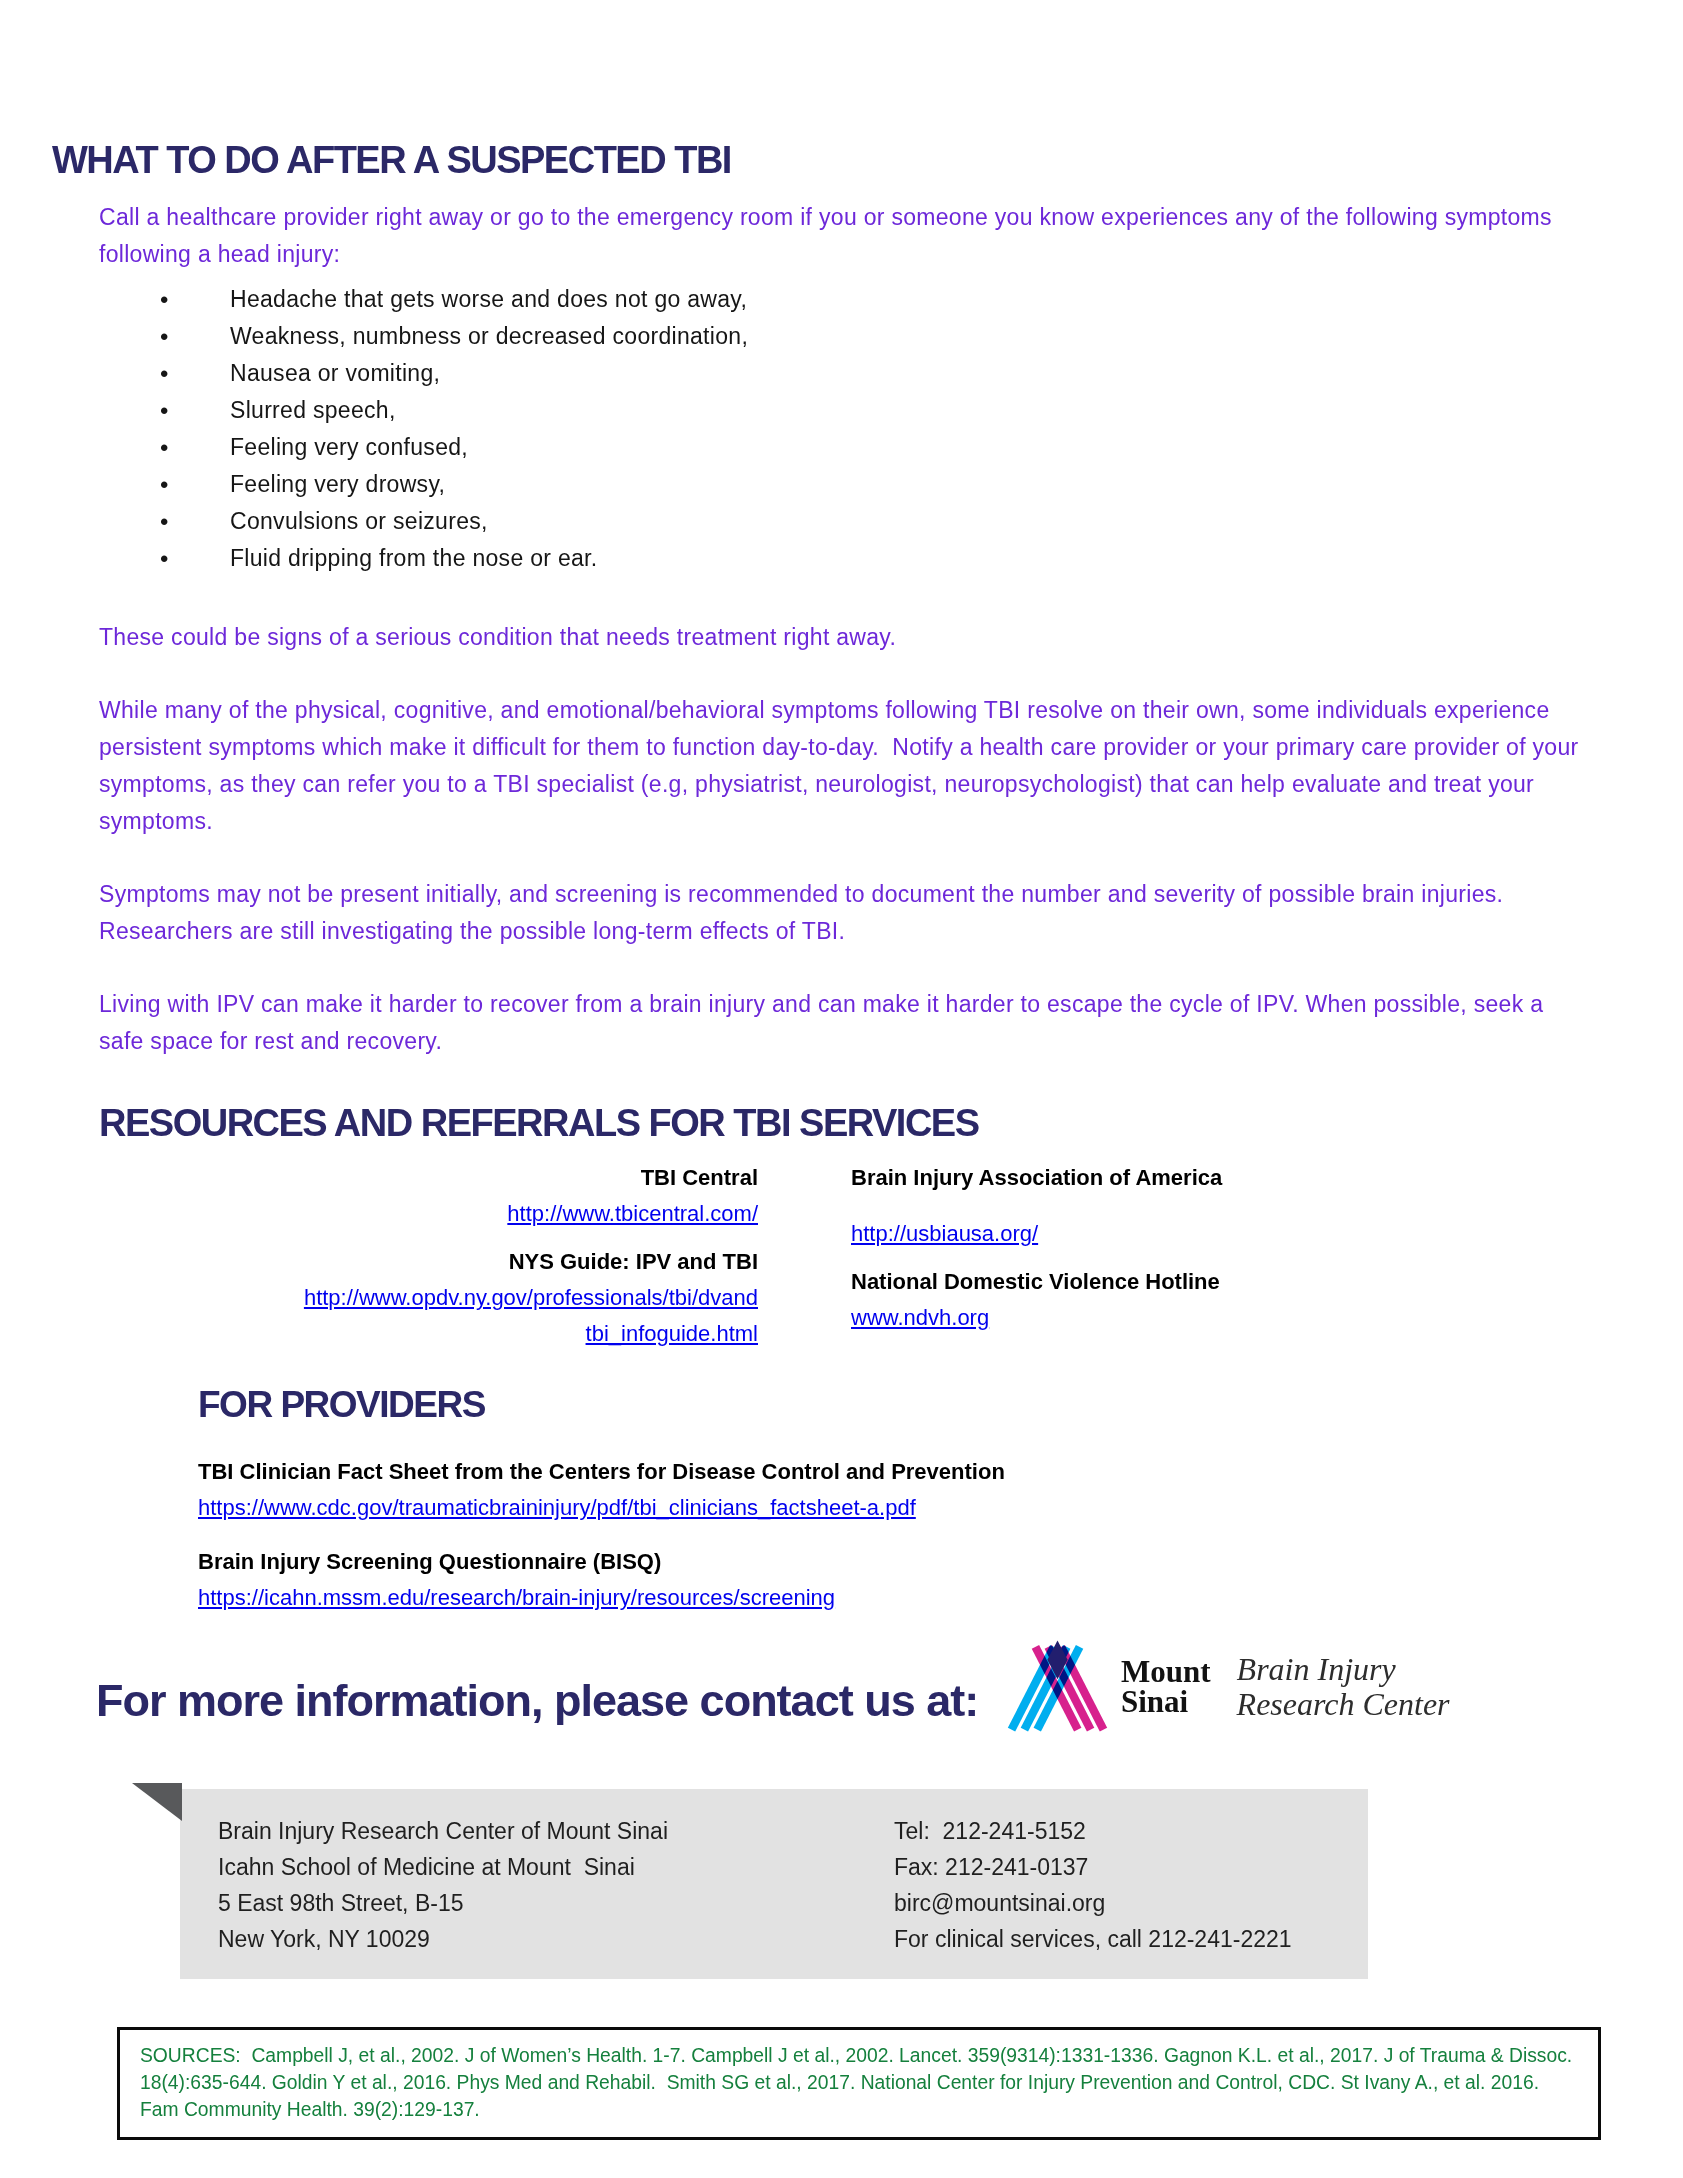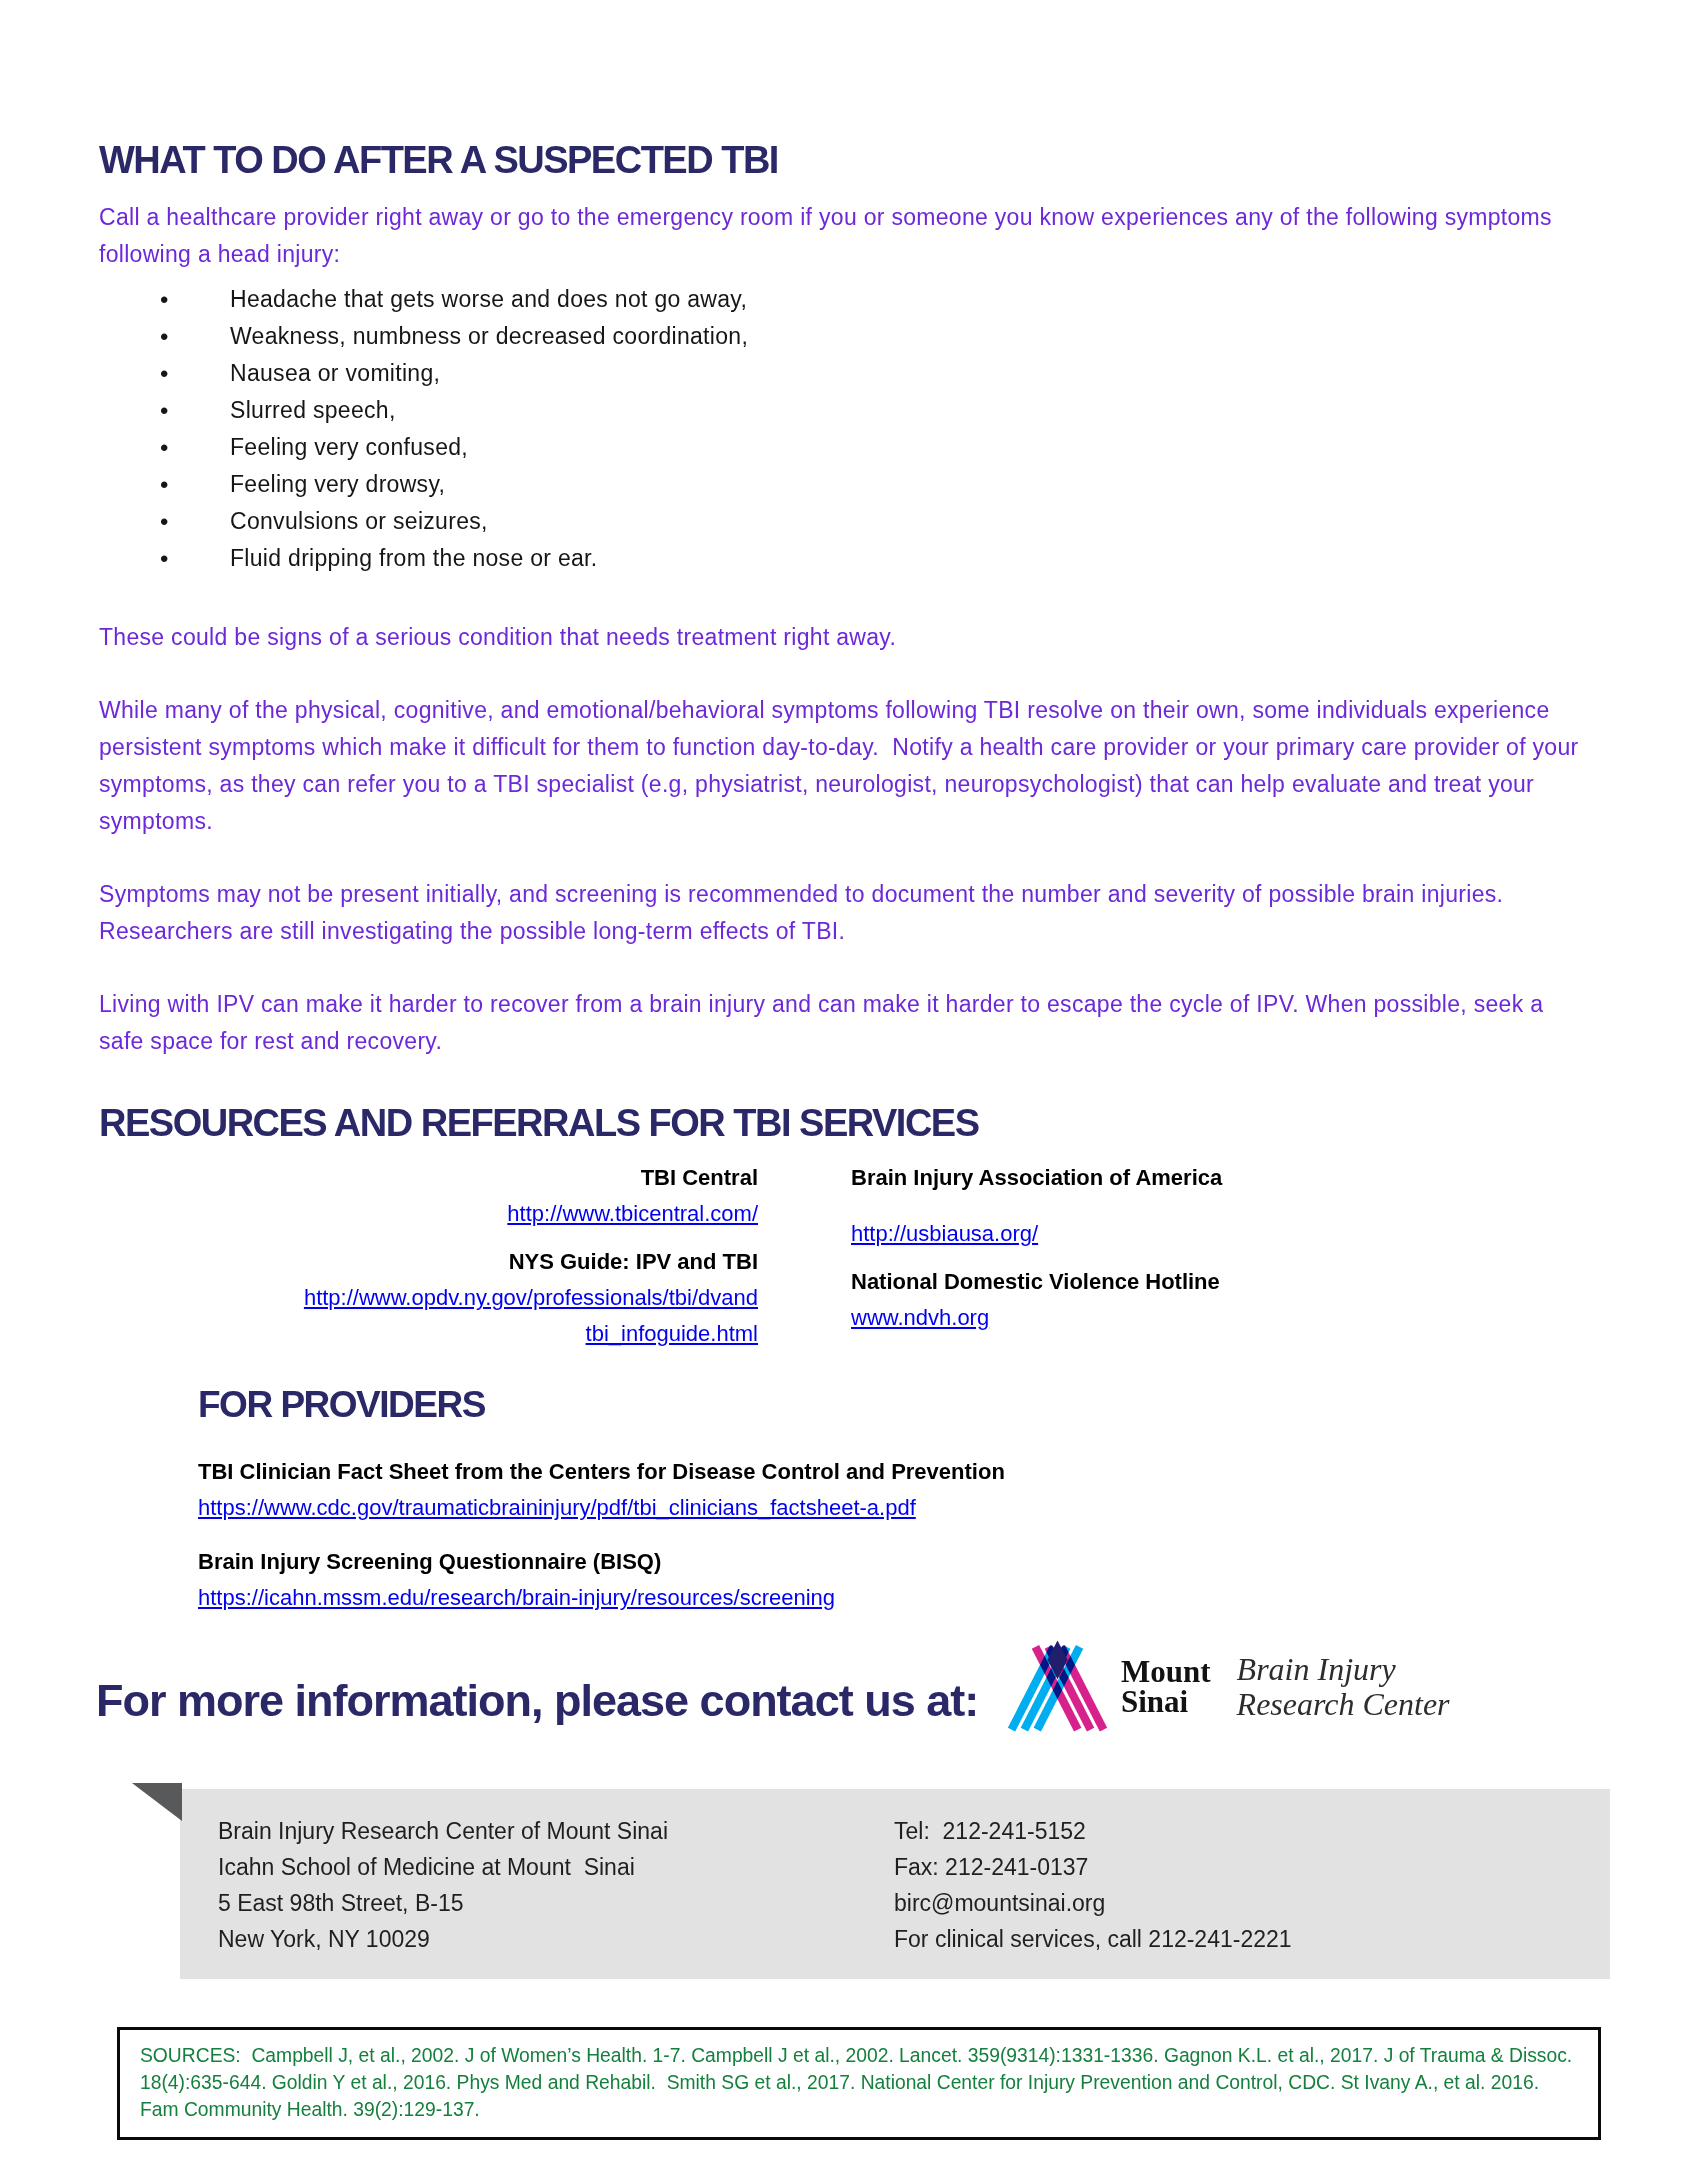--- a/index.html
+++ b/index.html
@@ -13,21 +13,21 @@
   }
   
   .h-navy{
     color:#2B2867;
     font-weight:bold;
     letter-spacing:-1.5px;
     font-size:38px;
     line-height:46px;
     margin:0;
   }
-  .h1-main{margin:137px 99px 16px 99px;}
+  .h1-main{margin:137px 99px 16px 52px;}
   .h1-resources{margin:40px 99px 4px 99px;}
   .h1-providers{margin:30px 99px 26px 198px;font-size:37px;}
   
   .body-p{
     font-size:23px;
     line-height:37px;
     letter-spacing:0.3px;
     margin:0 99px;
     white-space:pre-wrap;
     color:#6d28d9;
@@ -115,21 +115,21 @@
     font-style:italic;
     font-size:32px;
     line-height:35px;
     color:#2d2d2d;
     margin-left:26px;
   }
   
   .gray-box{
     position:relative;
     margin:34px 0 0 180px;
-    width:1430px;
+    width:1188px;
     height:190px;
     background:#E2E2E2;
   }
   .gray-box .notch{
     position:absolute;
     left:-48px;top:-6px;
     width:50px;height:38px;
     background:#58595B;
     clip-path:polygon(0 0,100% 0,100% 100%);
   }

